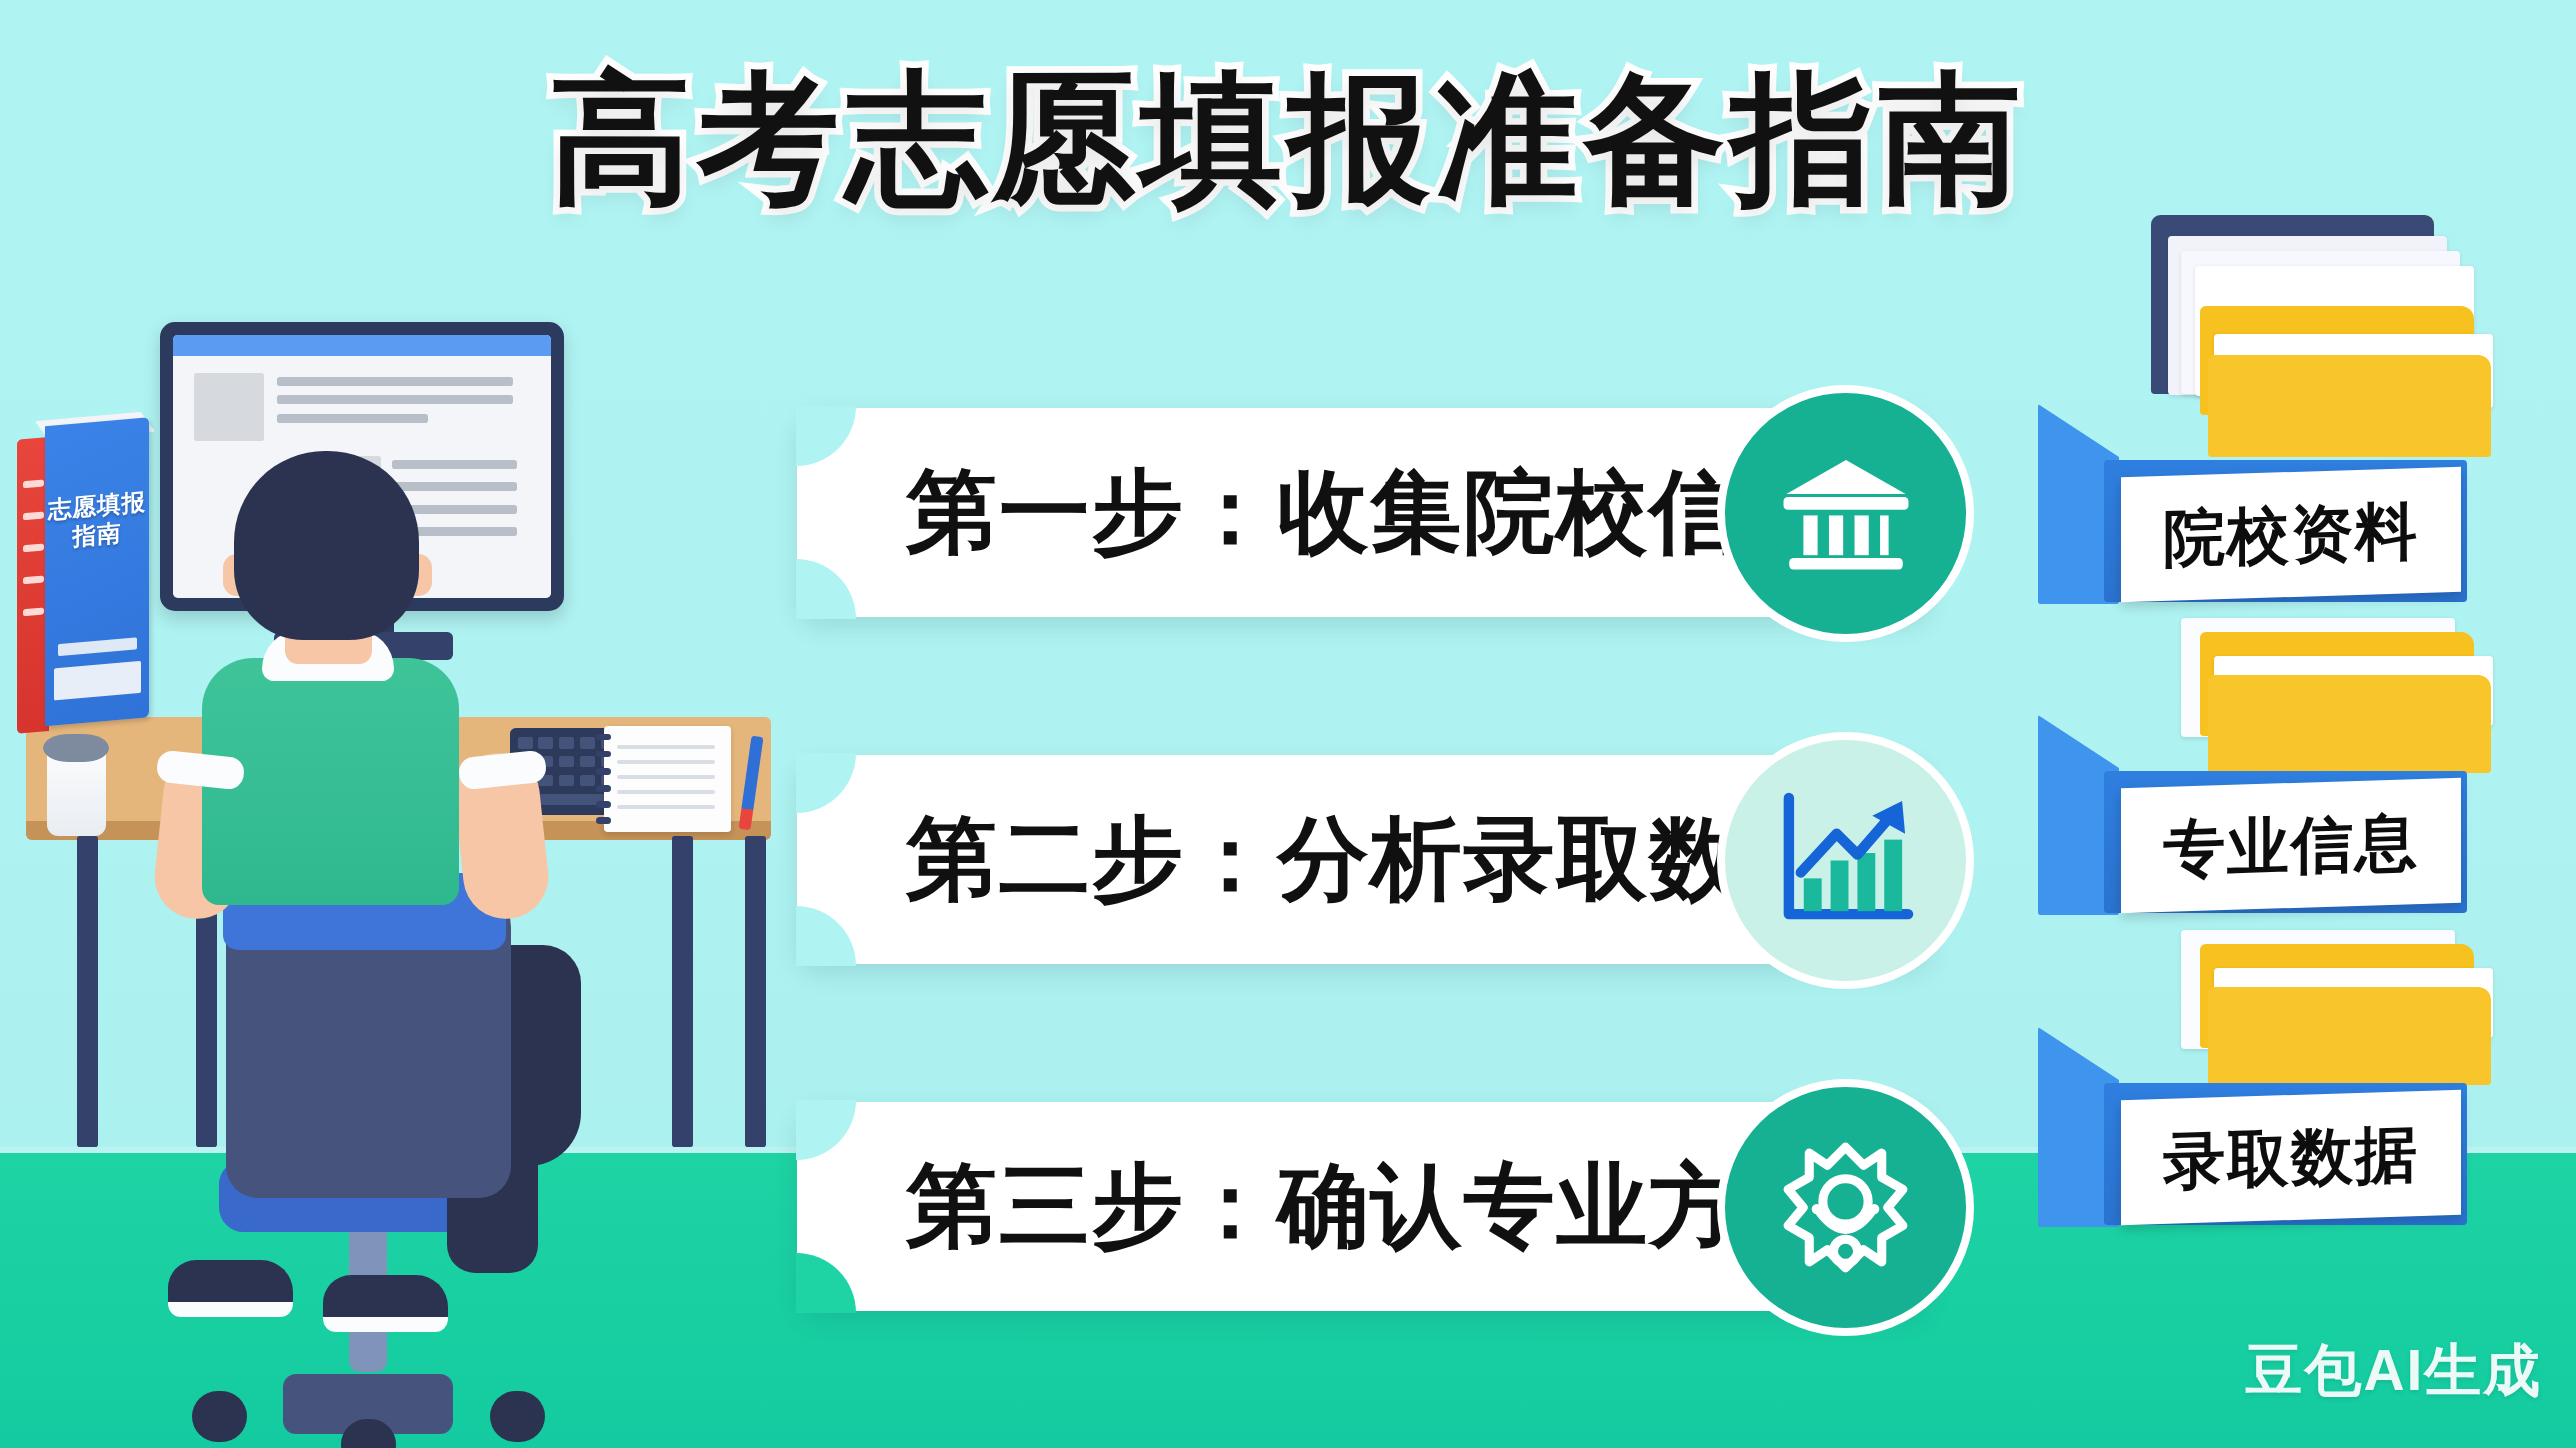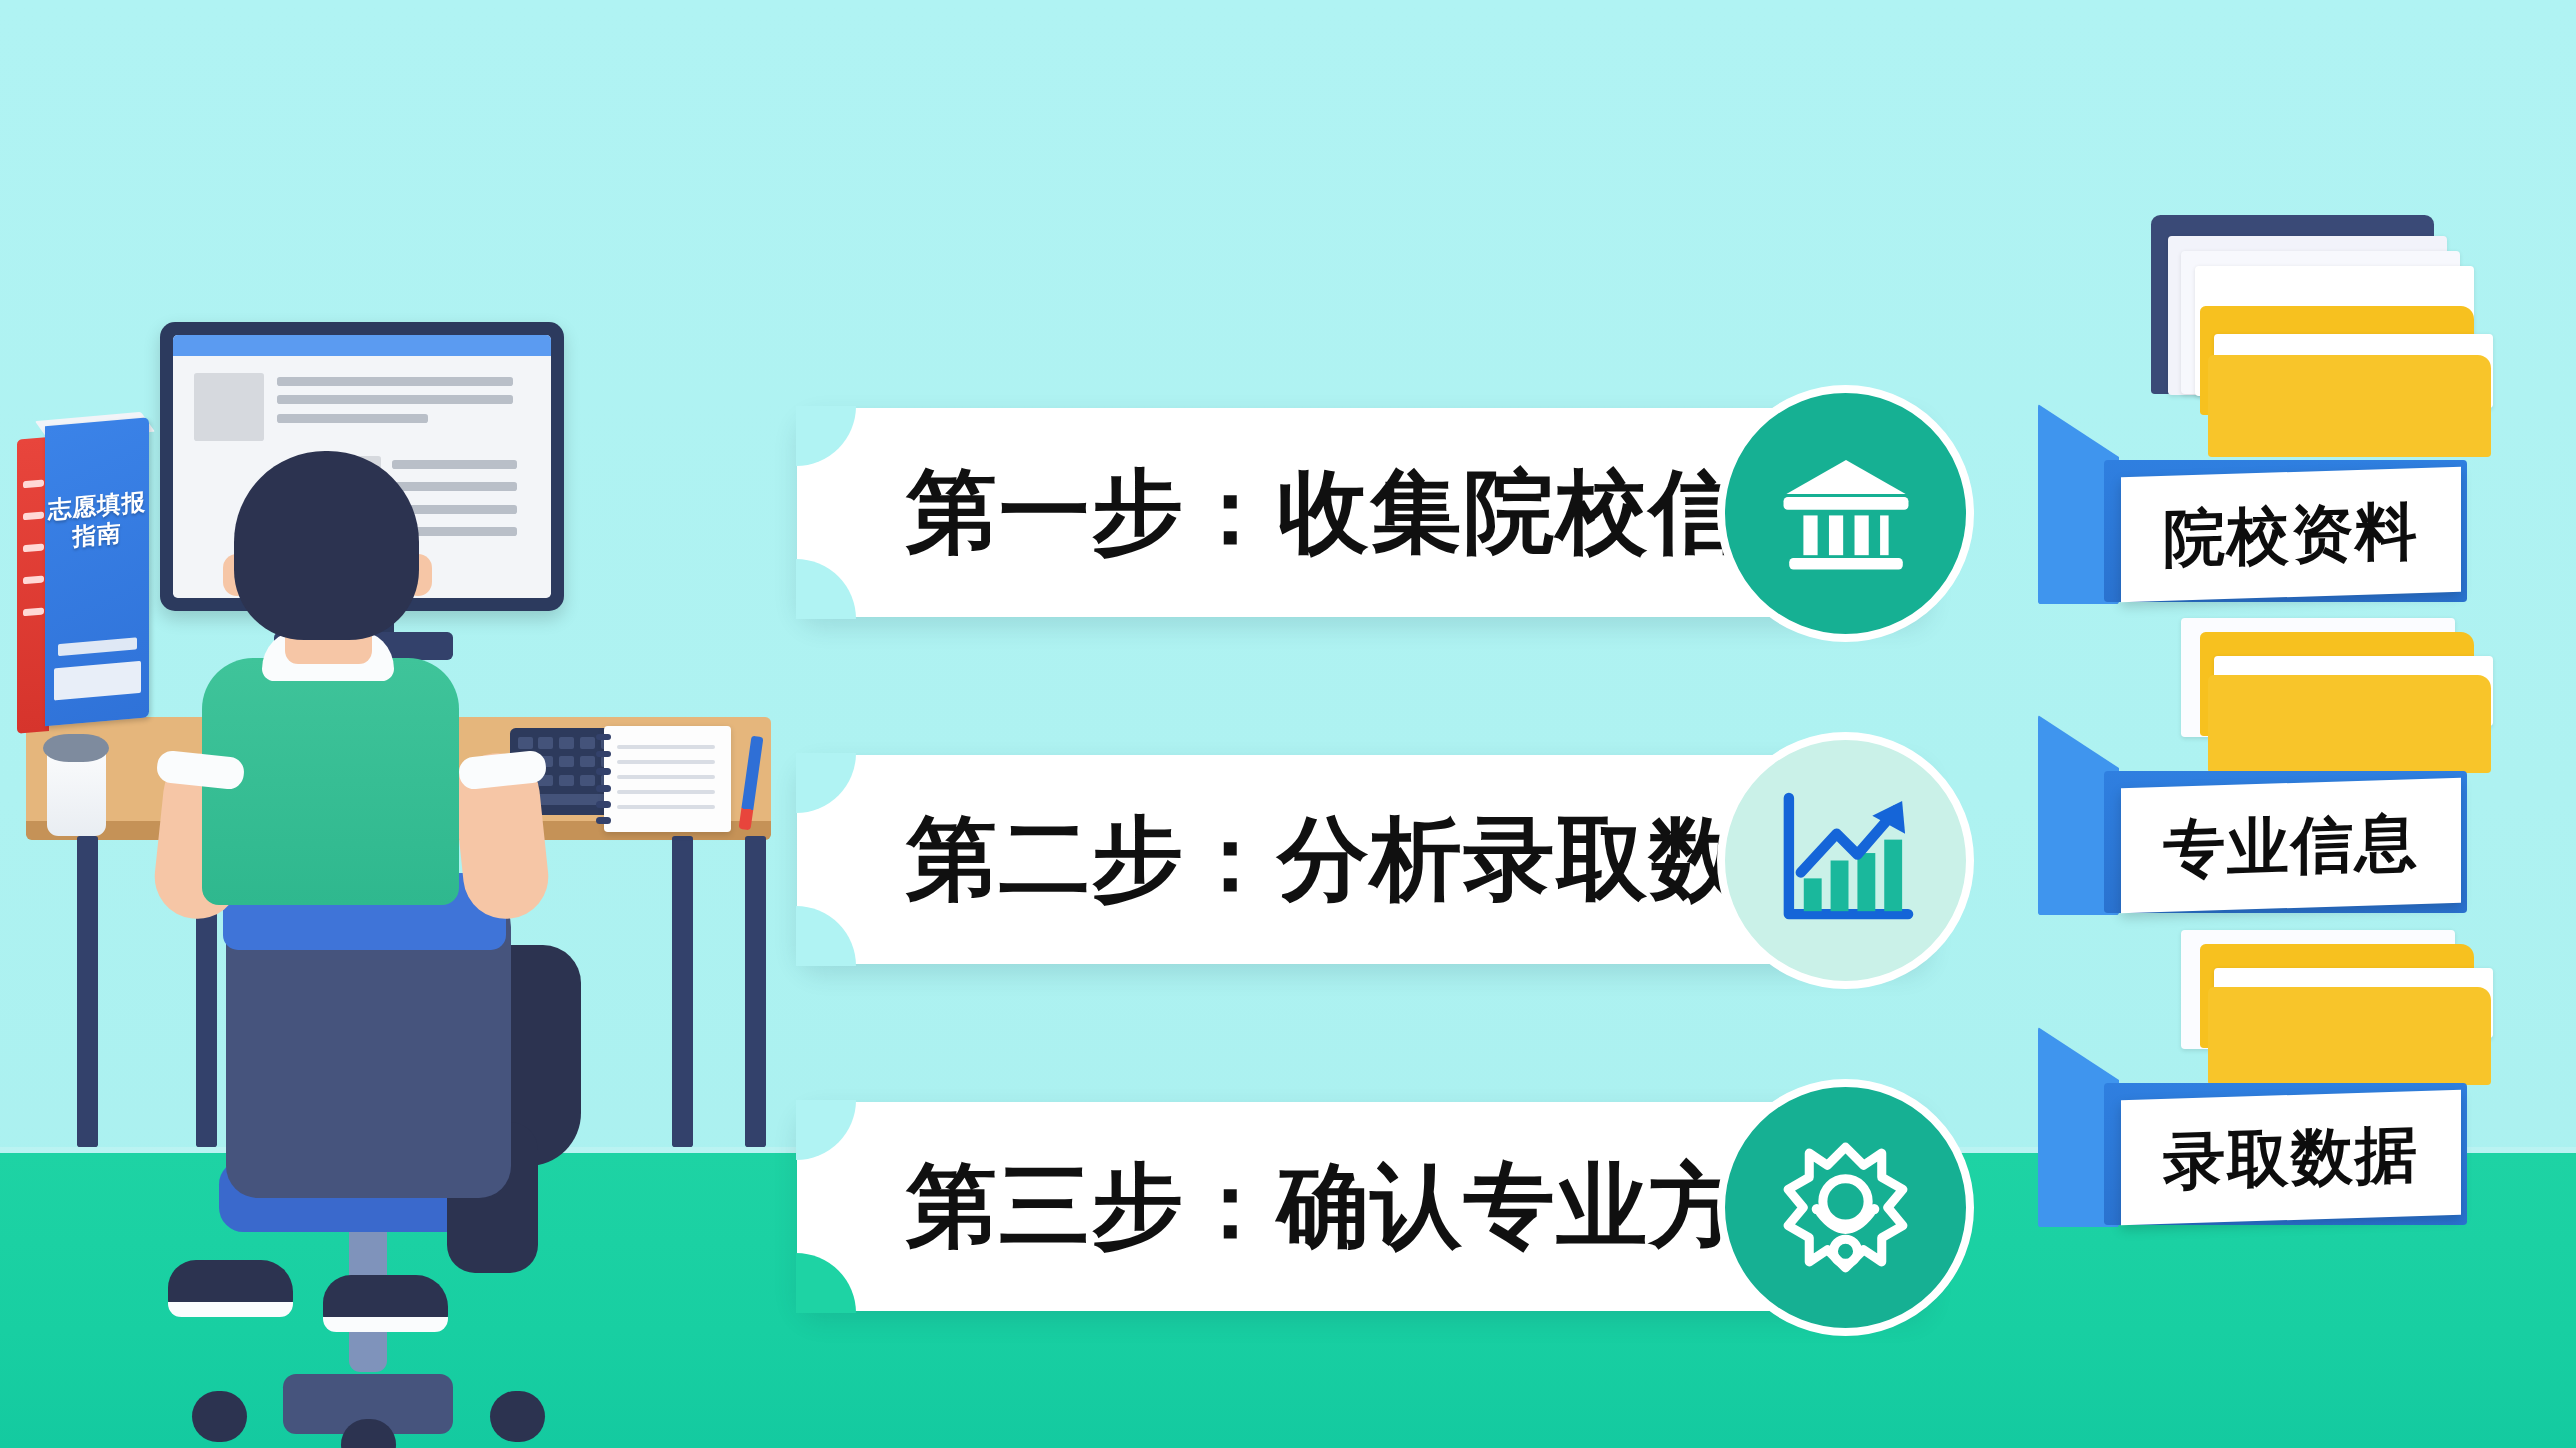--- a/index.html
+++ b/index.html
@@ -163,20 +163,21 @@
     text-shadow:0 1.9px 5.7px rgba(0,0,0,.10);}
 </style>
 </head>
 <body>
 
 <div id="stage">
 
   <div class="floor"></div>
   <div class="floor-edge"></div>
 
+  <div class="title">高考志愿填报准备指南</div>
 
   <div class="illus">
 
     <div class="mon">
       <div class="mon-screen">
         <div class="mon-bar"></div>
         <div class="mon-ph" style="left:21px;top:38px;width:70px;height:68px;"></div>
         <div class="mon-ln" style="left:104px;top:42px;width:236px;"></div>
         <div class="mon-ln" style="left:104px;top:60px;width:236px;"></div>
         <div class="mon-ln" style="left:104px;top:79px;width:151px;"></div>
@@ -369,15 +370,16 @@
       <div class="paper" style="left:143px;top:-42px;width:274px;height:119px;background:#fbfcff;"></div>
       <div class="folder" style="left:162px;top:-28px;width:274px;height:104px;background:#f7c11f;"></div>
       <div class="paper" style="left:176px;top:-3.8px;width:279px;height:70px;background:#ffffff;"></div>
       <div class="folder" style="left:170px;top:15px;width:283px;height:98px;background:#f8c52a;"></div>
       <div class="tray-side"></div>
       <div class="tray-front"></div>
       <div class="label">录取数据</div>
     </div>
   </div>
 
+  <div class="watermark">豆包AI生成</div>
 
 </div>
 
 
 </body></html>

